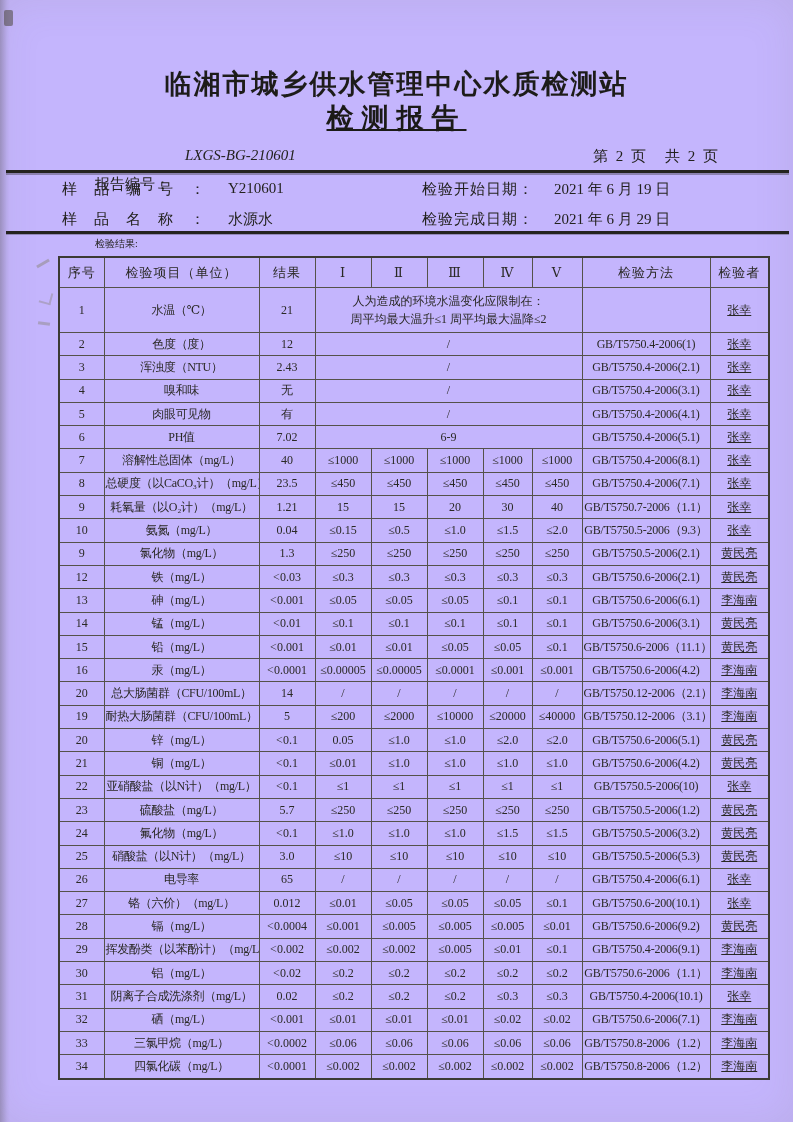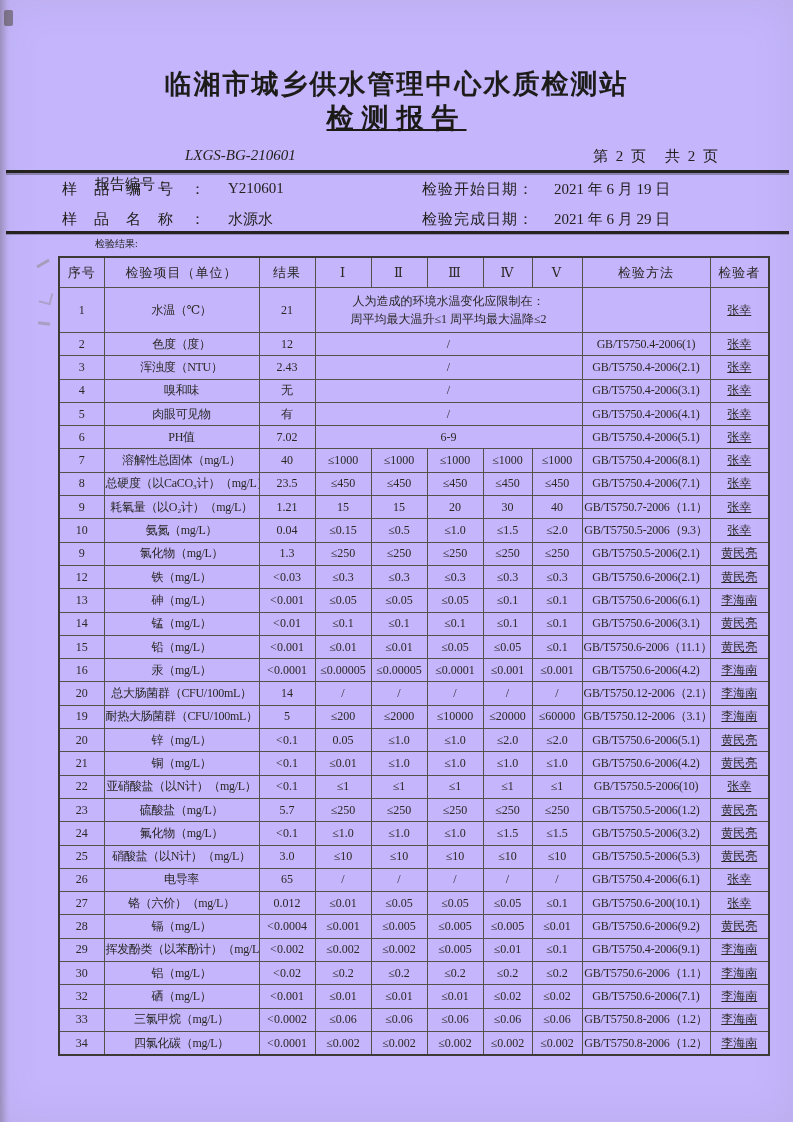--- a/index.html
+++ b/index.html
@@ -298,21 +298,21 @@
           <td class="c-checker">李海南</td>
         </tr>
         <tr class="r-std">
           <td>19</td>
           <td class="c-item">耐热大肠菌群（CFU/100mL）</td>
           <td>5</td>
           <td>≤200</td>
           <td>≤2000</td>
           <td>≤10000</td>
           <td>≤20000</td>
-          <td>≤60000</td>
+          <td>≤40000</td>
           <td class="c-method">GB/T5750.12-2006（3.1）</td>
           <td class="c-checker">李海南</td>
         </tr>
         <tr class="r-std">
           <td>20</td>
           <td class="c-item">锌（mg/L）</td>
           <td>&lt;0.1</td>
           <td>0.05</td>
           <td>≤1.0</td>
           <td>≤1.0</td>
@@ -435,20 +435,32 @@
           <td>&lt;0.02</td>
           <td>≤0.2</td>
           <td>≤0.2</td>
           <td>≤0.2</td>
           <td>≤0.2</td>
           <td>≤0.2</td>
           <td class="c-method">GB/T5750.6-2006（1.1）</td>
           <td class="c-checker">李海南</td>
         </tr>
         <tr class="r-std">
+          <td>31</td>
+          <td class="c-item">阴离子合成洗涤剂（mg/L）</td>
+          <td>0.02</td>
+          <td>≤0.2</td>
+          <td>≤0.2</td>
+          <td>≤0.2</td>
+          <td>≤0.3</td>
+          <td>≤0.3</td>
+          <td class="c-method">GB/T5750.4-2006(10.1)</td>
+          <td class="c-checker">张幸</td>
+        </tr>
+        <tr class="r-std">
           <td>32</td>
           <td class="c-item">硒（mg/L）</td>
           <td>&lt;0.001</td>
           <td>≤0.01</td>
           <td>≤0.01</td>
           <td>≤0.01</td>
           <td>≤0.02</td>
           <td>≤0.02</td>
           <td class="c-method">GB/T5750.6-2006(7.1)</td>
           <td class="c-checker">李海南</td>

